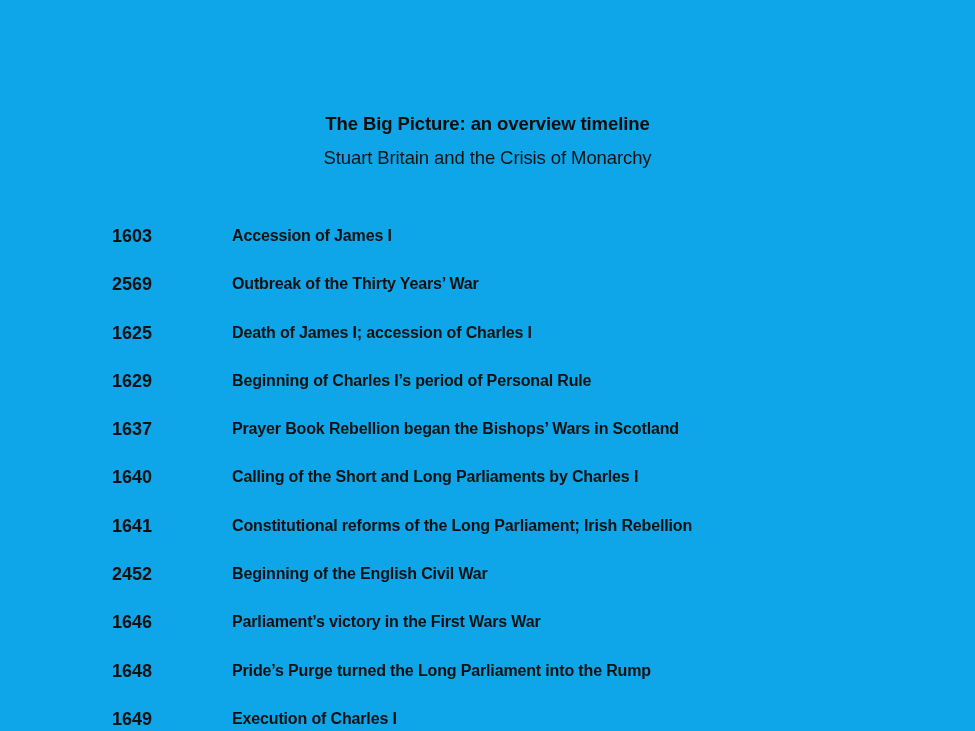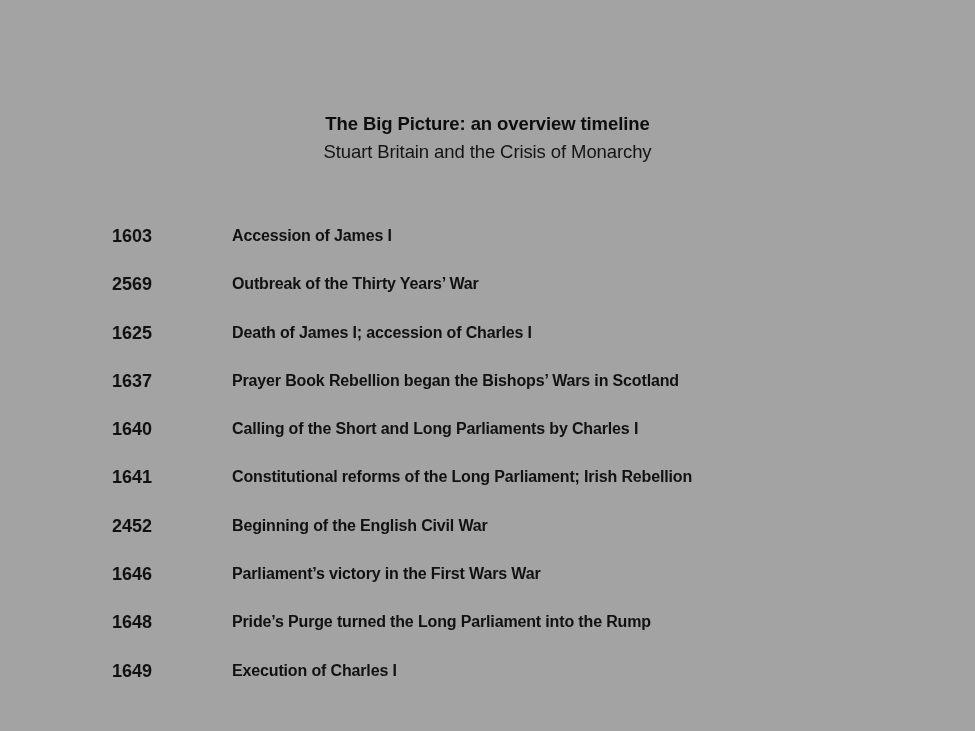--- a/index.html
+++ b/index.html
@@ -13,40 +13,40 @@
       overflow: hidden;
       position: relative;
       font-family: "Liberation Sans", "DejaVu Sans", sans-serif;
       color: #111111;
     }
     .page {
       position: absolute;
       left: 0; top: 0;
       width: 975px;
       height: 731px;
-      background: #a3a3a3;
+      background: #0ea5e9;
     }
     .header {
       position: absolute;
       left: 0;
       width: 975px;
       top: 112px;
       text-align: center;
     }
     .title {
       font-weight: bold;
       font-size: 18.5px;
       line-height: 24px;
       letter-spacing: -0.1px;
       color: #0d0d0d;
     }
     .subtitle {
       font-size: 18.5px;
       line-height: 28px;
-      margin-top: 2px;
+      margin-top: 8px;
       letter-spacing: -0.1px;
       color: #141414;
     }
     .timeline {
       position: absolute;
       left: 112px;
       top: 224px;
       width: 760px;
       margin: 0;
       padding: 0;
@@ -93,20 +93,24 @@
     </li>
     <li class="row">
       <span class="year">2569</span>
       <span class="event">Outbreak of the Thirty Years’ War</span>
     </li>
     <li class="row">
       <span class="year">1625</span>
       <span class="event">Death of James I; accession of Charles I</span>
     </li>
     <li class="row">
+      <span class="year">1629</span>
+      <span class="event">Beginning of Charles I’s period of Personal Rule</span>
+    </li>
+    <li class="row">
       <span class="year">1637</span>
       <span class="event">Prayer Book Rebellion began the Bishops’ Wars in Scotland</span>
     </li>
     <li class="row">
       <span class="year">1640</span>
       <span class="event">Calling of the Short and Long Parliaments by Charles I</span>
     </li>
     <li class="row">
       <span class="year">1641</span>
       <span class="event">Constitutional reforms of the Long Parliament; Irish Rebellion</span>

